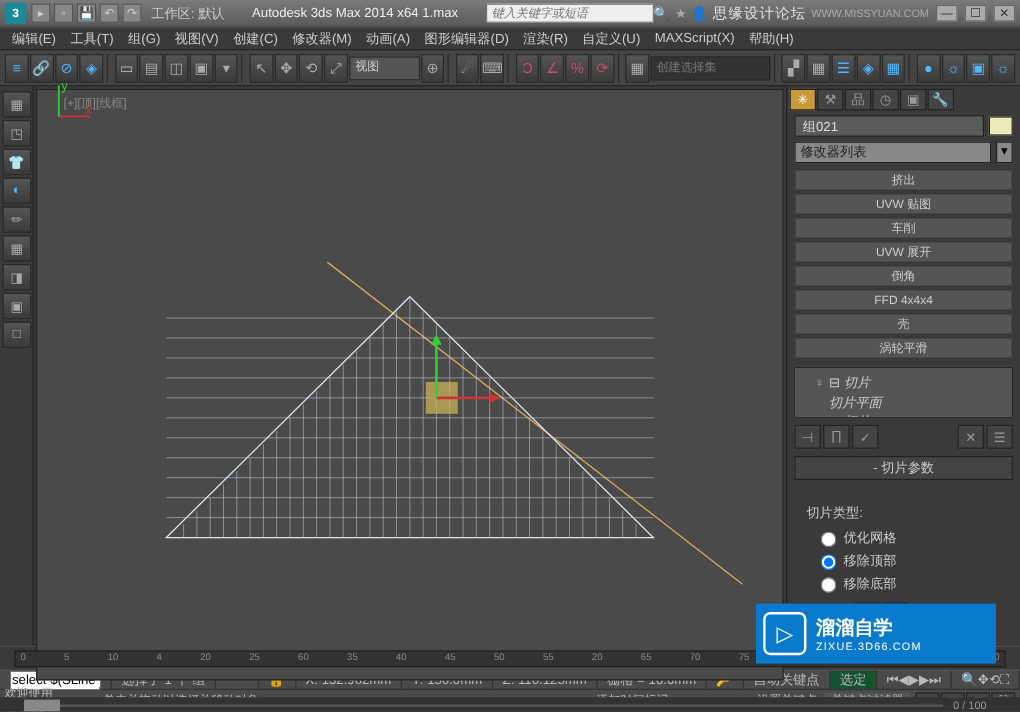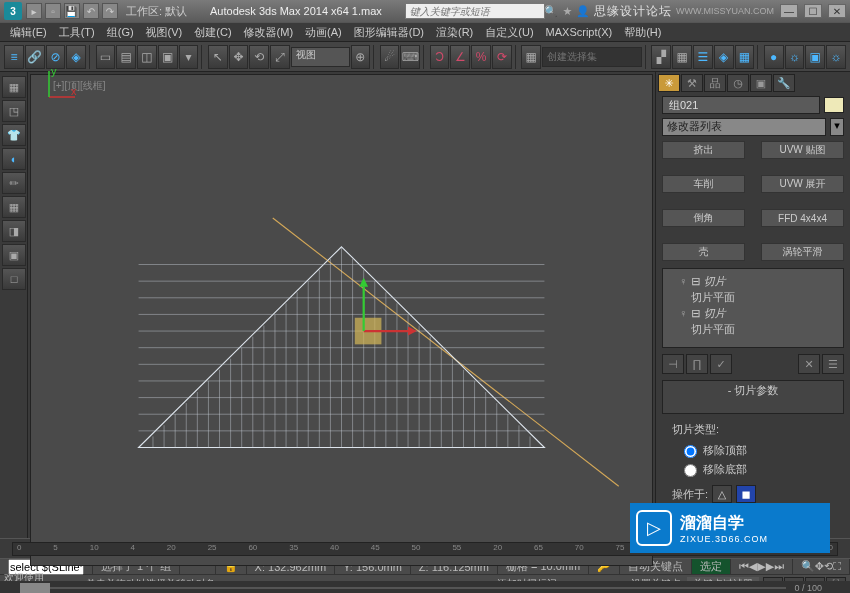--- a/index.html
+++ b/index.html
@@ -35,30 +35,30 @@
 .viewport-slider .handle{position:absolute;left:0;width:30px;height:10px;background:#888;top:-4px}
 .viewport-slider .lbl{color:#999;font-size:9px;margin:0 8px}
 .right-panel{width:195px;background:#3a3a3a;border-left:1px solid #222;display:flex;flex-direction:column;position:relative}
 .right-tabs{height:22px;display:flex;gap:1px;padding:2px}
 .right-tabs .rt{width:22px;height:18px;background:#444;border:1px solid #222;display:flex;align-items:center;justify-content:center;font-size:11px;color:#999}
 .right-tabs .rt.active{background:#c99a3a;color:#fff}
 .panel-row{display:flex;align-items:center;margin:2px 6px;gap:4px}
 .obj-name{flex:1;height:18px;background:#5a5a5a;border:1px solid #222;padding:0 6px;color:#ddd;font-size:11px}
 .color-swatch{width:20px;height:16px;background:#eee9b8;border:1px solid #222}
 .mod-dd{flex:1;height:18px;background:#888;border:1px solid #222;padding:0 4px;color:#222;font-size:11px}
-.mod-grid{display:grid;grid-template-columns:1fr 1fr;gap:16px;margin:3px 6px}
+.mod-grid{display:grid;grid-template-columns:1fr;gap:2px;margin:3px 6px}
 .mod-btn{height:18px;background:#555;border:1px solid #333;color:#ccc;font-size:10px;display:flex;align-items:center;justify-content:center;cursor:pointer}
 .mod-stack{margin:4px 6px;height:80px;background:#555;border:1px solid #222;padding:4px;color:#ccc;font-size:10px;overflow:auto}
 .mod-stack .item{padding:1px 0 1px 12px}
-.mod-stack .sub{padding-left:24px;}
+.mod-stack .sub{padding-left:24px;font-style:italic}
 .mod-stack .bullet{color:#aaa;margin-right:4px}
 .stack-btns{display:flex;margin:2px 6px;gap:2px}
 .stack-btns .sb{width:22px;height:20px;background:#444;border:1px solid #222;color:#999;font-size:11px;display:flex;align-items:center;justify-content:center}
 .params-header{height:34px;background:#444;border:1px solid #222;margin:4px 6px 2px;text-align:center;color:#ccc;font-size:11px;line-height:18px}
-.params-box{margin:0 6px;padding:6px 10px;color:#ccc;font-size:11px}
+.params-box{margin:12px 6px;padding:6px 10px;color:#ccc;font-size:11px}
 .params-box .lbl{margin-bottom:4px}
 .params-box label{display:block;padding:2px 0 2px 12px;font-size:10px}
 .params-box input[type=radio]{margin-right:6px;vertical-align:middle}
 .params-box .op-row{display:flex;align-items:center;gap:4px;margin-top:6px}
 .op-btn{width:20px;height:18px;border:1px solid #222;background:#444;color:#ccc;font-size:11px;display:flex;align-items:center;justify-content:center}
 .op-btn.blue{background:#2244aa;color:#fff}
 .timeline{height:20px;background:#3a3a3a;border-top:1px solid #555;display:flex;align-items:center;padding:0 12px}
 .timeline .tick-area{flex:1;height:14px;background:#333;position:relative;border:1px solid #222}
 .timeline .tick-area .ticks{position:absolute;inset:0;display:flex;justify-content:space-between;padding:0 4px}
 .timeline .tick-area .ticks span{color:#888;font-size:8px}
@@ -285,20 +285,21 @@
       <div class="sb">∏</div>
       <div class="sb">✓</div>
       <div style="flex:1"></div>
       <div class="sb">✕</div>
       <div class="sb">☰</div>
     </div>
 
     <div class="params-header">- <span>切片参数</span></div>
     <div class="params-box">
       <div class="lbl">切片类型:</div>
+      <label><input type="radio" name="st" style=""><span>优化网格</span></label>
       <label><input type="radio" name="st" checked="" style=""><span>移除顶部</span></label>
       <label><input type="radio" name="st" style=""><span>移除底部</span></label>
       <div class="op-row">
         <span>操作于:</span>
         <div class="op-btn">△</div>
         <div class="op-btn blue">◼</div>
       </div>
     </div>
   </div>
 </div>

